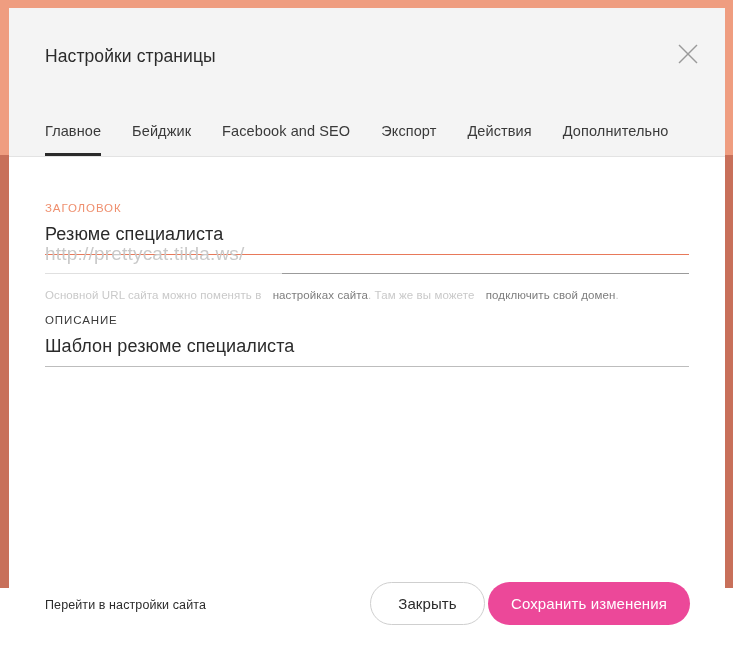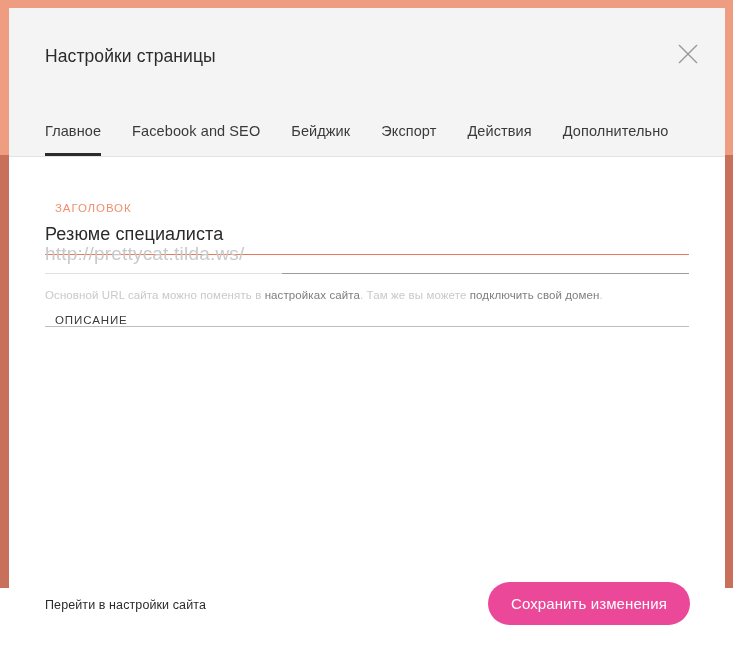--- a/index.html
+++ b/index.html
@@ -87,21 +87,20 @@
     background: #ffffff;
   }
 
   .field { position: absolute; left: 36px; width: 644px; }
 
   .field-label {
     font-size: 11.5px;
     letter-spacing: .9px;
     text-transform: uppercase;
     color: #3a3a3a;
-    margin-left: 10px;
   }
   .field-label.accent { color: #ef8f6e; }
 
   .field-value {
     font-size: 18px;
     color: #2b2b2b;
     padding-top: 10px;
     padding-bottom: 9px;
     letter-spacing: .1px;
     white-space: nowrap;
@@ -136,20 +135,21 @@
     left: 36px; top: 132px;
     font-size: 11.5px;
     color: #c9c9c9;
     letter-spacing: .1px;
     white-space: nowrap;
   }
   .hint a {
     color: #7d7d7d;
     text-decoration: none;
     cursor: pointer;
+    margin-left: 8px;
   }
 
   
   .modal-footer {
     flex: 0 0 auto;
     height: 92px;
     position: relative;
     background: #ffffff;
   }
   .footer-link {
@@ -199,38 +199,39 @@
 
       <div class="close-btn">
         <svg width="22" height="22" viewBox="0 0 22 22" aria-hidden="true">
           <line x1="2" y1="2" x2="20" y2="20" stroke="#9a9a9a" stroke-width="1.4"></line>
           <line x1="20" y1="2" x2="2" y2="20" stroke="#9a9a9a" stroke-width="1.4"></line>
         </svg>
       </div>
 
       <div class="tabs">
         <div class="tab active">Главное</div>
+        <div class="tab">Бейджик</div>
         <div class="tab">Facebook and SEO</div>
-        <div class="tab">Бейджик</div>
         <div class="tab">Экспорт</div>
         <div class="tab">Действия</div>
         <div class="tab">Дополнительно</div>
       </div>
     </div>
 
     <div class="modal-body">
 
       <div class="field" id="field-title" style="top:45px;">
         <div class="field-label accent">ЗАГОЛОВОК</div>
         <div class="field-value">Резюме специалиста</div>
         <div class="field-rule accent"></div>
       </div>
 
       <div class="field" id="field-description" style="top:157px;">
         <div class="field-label">ОПИСАНИЕ</div>
+        <div class="field-value">Шаблон резюме специалиста</div>
         <div class="field-rule"></div>
       </div>
 
       <div class="field" id="field-url">
         <div class="url-row">
           <div class="url-prefix">http://prettycat.tilda.ws/</div>
           <div class="url-input" placeholder=""></div>
         </div>
         <div class="url-rules">
           <div class="url-rule-a"></div>
@@ -238,17 +239,18 @@
         </div>
       </div>
 
       <div class="hint">
         <span>Основной URL сайта можно поменять в </span><a>настройках сайта</a><span>. Там же вы можете </span><a>подключить свой домен</a><span>.</span>
       </div>
     </div>
 
     <div class="modal-footer">
       <div class="footer-link">Перейти в настройки сайта</div>
+      <div class="btn" id="btn-close">Закрыть</div>
       <div class="btn" id="btn-save">Сохранить изменения</div>
     </div>
 
   </div>
 </div>
 
 </body></html>

